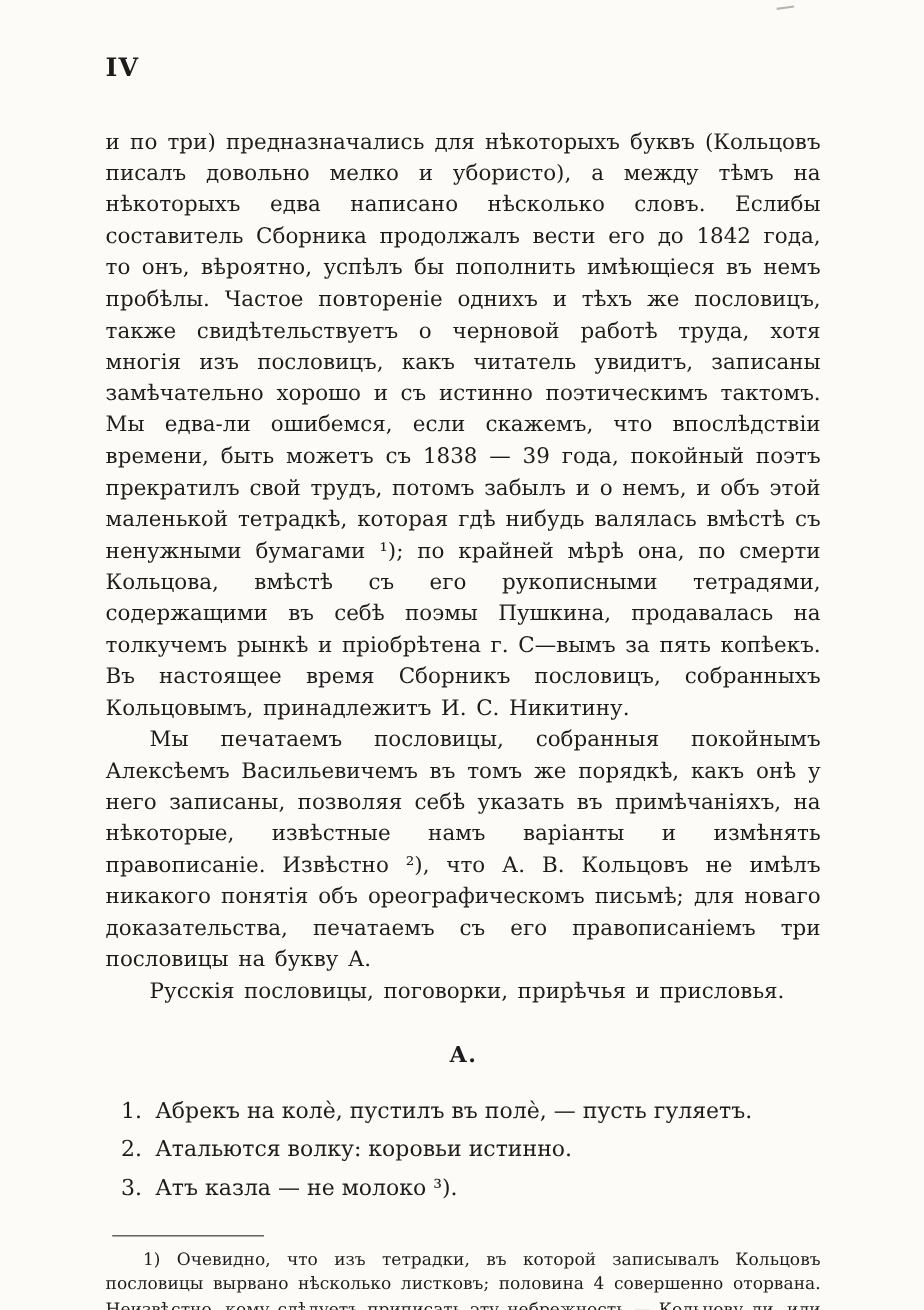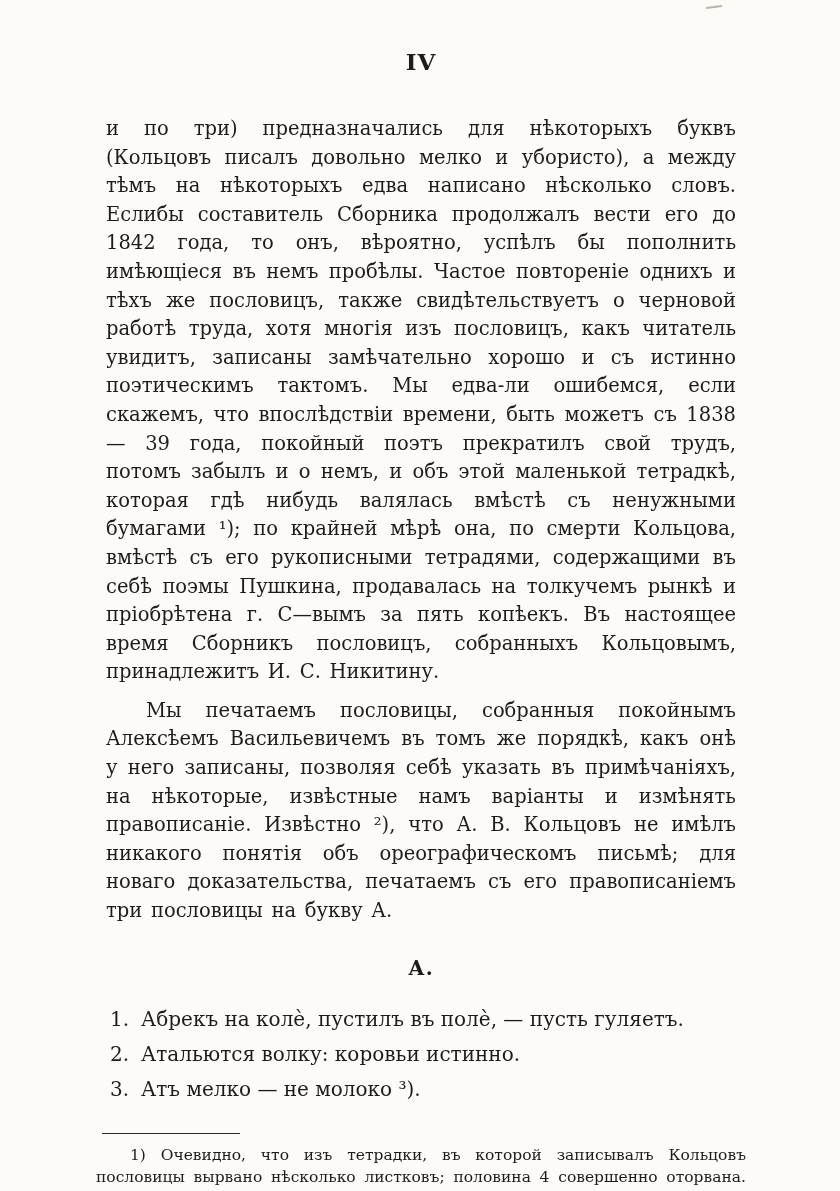--- a/index.html
+++ b/index.html
@@ -28,28 +28,28 @@
     transform: rotate(-8deg);
     opacity: .7;
   }
   .content {
     position: absolute;
     left: 96px;
     right: 94px;
     top: 48px;
   }
   .page-number {
-    text-align: center;
+    text-align: left;
     font-size: 23px;
     letter-spacing: 1px;
     font-weight: bold;
     margin-bottom: 40px;
   }
   .para {
-    margin: 10px;
+    margin: 0;
     font-size: 19.5px;
     line-height: 28.6px;
     text-align: justify;
     word-spacing: 2.5px;
   }
   .para.indented { text-indent: 40px; }
   .section-heading {
     text-align: center;
     font-size: 20px;
     font-weight: bold;
@@ -89,32 +89,33 @@
 <body>
 
 <div class="page">
   <div class="scan-artifact"></div>
   <div class="content">
 
     <div class="page-number">IV</div>
 
     <p class="para">и по три) предназначались для нѣкоторыхъ буквъ (Кольцовъ писалъ довольно мелко и убористо), а между тѣмъ на нѣкоторыхъ едва написано нѣсколько словъ. Еслибы составитель Сборника продолжалъ вести его до 1842 года, то онъ, вѣроятно, успѣлъ бы пополнить имѣющіеся въ немъ пробѣлы. Частое повтореніе однихъ и тѣхъ же пословицъ, также свидѣтельствуетъ о черновой работѣ труда, хотя многія изъ пословицъ, какъ читатель увидитъ, записаны замѣчательно хорошо и съ истинно поэтическимъ тактомъ. Мы едва-ли ошибемся, если скажемъ, что впослѣдствіи времени, быть можетъ съ 1838 — 39 года, покойный поэтъ прекратилъ свой трудъ, потомъ забылъ и о немъ, и объ этой маленькой тетрадкѣ, которая гдѣ нибудь валялась вмѣстѣ съ ненужными бумагами ¹); по крайней мѣрѣ она, по смерти Кольцова, вмѣстѣ съ его рукописными тетрадями, содержащими въ себѣ поэмы Пушкина, продавалась на толкучемъ рынкѣ и пріобрѣтена г. С—вымъ за пять копѣекъ. Въ настоящее время Сборникъ пословицъ, собранныхъ Кольцовымъ, принадлежитъ И. С. Никитину.</p>
     <p class="para indented">Мы печатаемъ пословицы, собранныя покойнымъ Алексѣемъ Васильевичемъ въ томъ же порядкѣ, какъ онѣ у него записаны, позволяя себѣ указать въ примѣчаніяхъ, на нѣкоторые, извѣстные намъ варіанты и измѣнять правописаніе. Извѣстно ²), что А. В. Кольцовъ не имѣлъ никакого понятія объ ореографическомъ письмѣ; для новаго доказательства, печатаемъ съ его правописаніемъ три пословицы на букву А.</p>
+    <p class="para indented">Русскія пословицы, поговорки, прирѣчья и присловья.</p>
 
     <div class="section-heading">А.</div>
 
     <ol class="proverb-list">
       <li class="proverb">
         <span class="num">1.</span><span>Абрекъ на колѐ, пустилъ въ полѐ, — пусть гуляетъ.</span>
       </li>
       <li class="proverb">
         <span class="num">2.</span><span>Атальются волку: коровьи истинно.</span>
       </li>
       <li class="proverb">
-        <span class="num">3.</span><span>Атъ мелко — не молоко ³).</span>
+        <span class="num">3.</span><span>Атъ казла — не молоко ³).</span>
       </li>
     </ol>
 
     <div class="footnote-rule"></div>
 
     <div class="footnotes">
       <p class="footnote note-1">1) Очевидно, что изъ тетрадки, въ которой записывалъ Кольцовъ пословицы вырвано нѣсколько листковъ; половина 4 совершенно оторвана. Неизвѣстно, кому слѣдуетъ приписать эту небрежность — Кольцову ли, или тѣмъ, въ чьихъ рукахъ находился потомъ его сборникъ.</p>
 
     </div>
 

